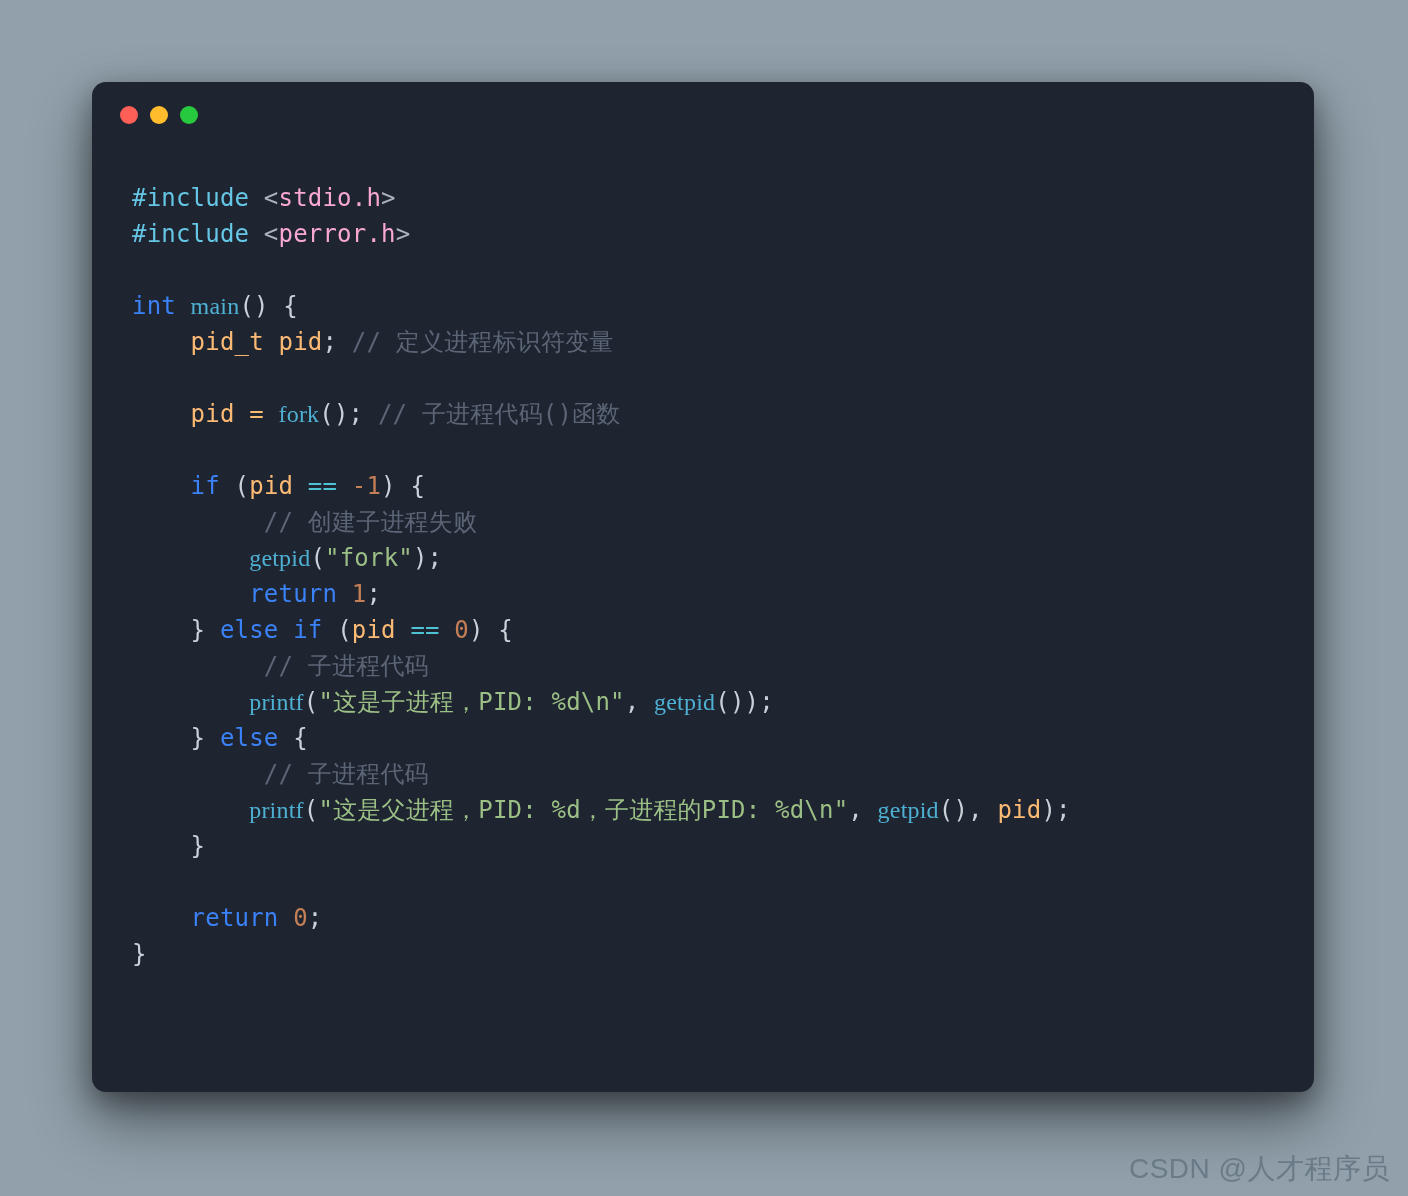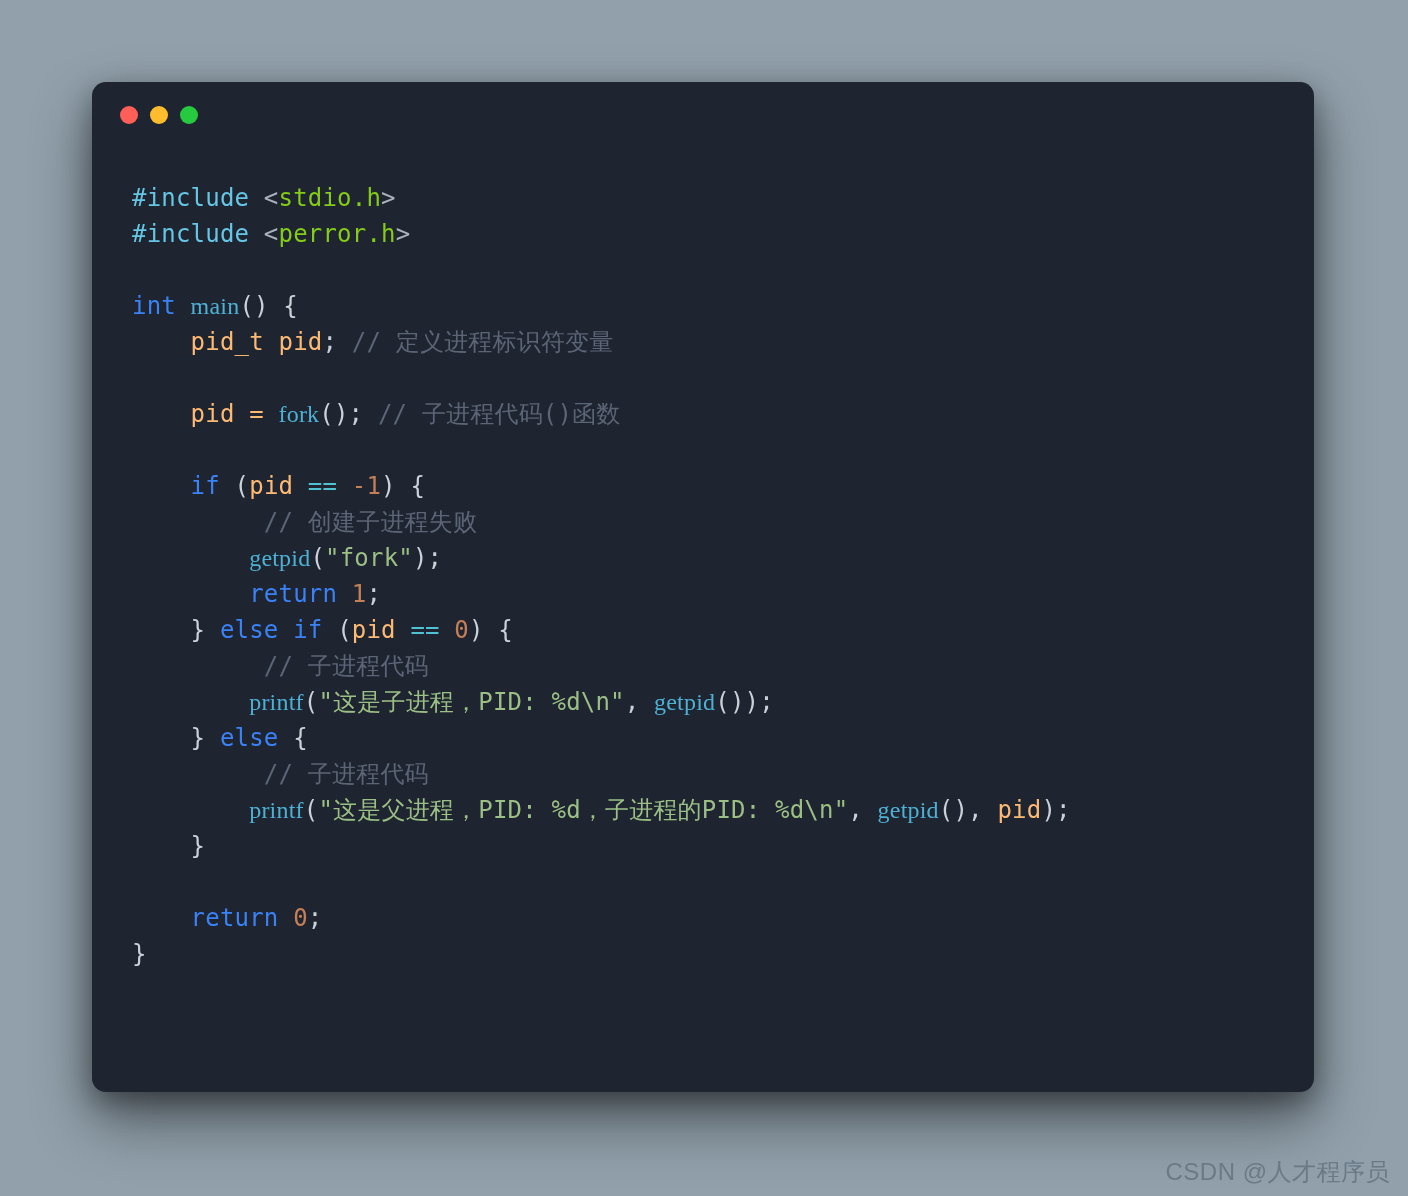--- a/index.html
+++ b/index.html
@@ -42,35 +42,35 @@
     top: 98px;
     font-size: 24px;
     line-height: 36px;
     white-space: pre;
     color: #c9d1d9;
     letter-spacing: 0.2px;
   }
   
   .c-pp   { color: #66c6e5; }     
   .c-ang  { color: #aab2bd; }     
-  .c-hdr  { color: #84cc16; }     
+  .c-hdr  { color: #f9a8d4; }     
   .c-kw   { color: #3b82f6; }
   .c-fn   { color: #4eb1d4; font-family: Liberation Serif, serif; }     
   .c-id   { color: #fdba74; }     
   .c-op   { color: #4fc3d4; }     
   .c-num  { color: #c47f56; }     
   .c-str  { color: #9bbf85; }     
   .c-cmt  { color: #5b6576; font-style: normal; }
   .c-punc { color: #c9d1d9; }
   .watermark {
     position: absolute;
     right: 18px;
     bottom: 8px;
     font-family: -apple-system, "Segoe UI", "Microsoft YaHei", sans-serif;
-    font-size: 24px;
+    font-size: 28px;
     color: #6a7a86;
     letter-spacing: 0.5px;
   }
 </style>
 </head>
 <body>
 
 <div class="window">
 
   <div class="traffic">

